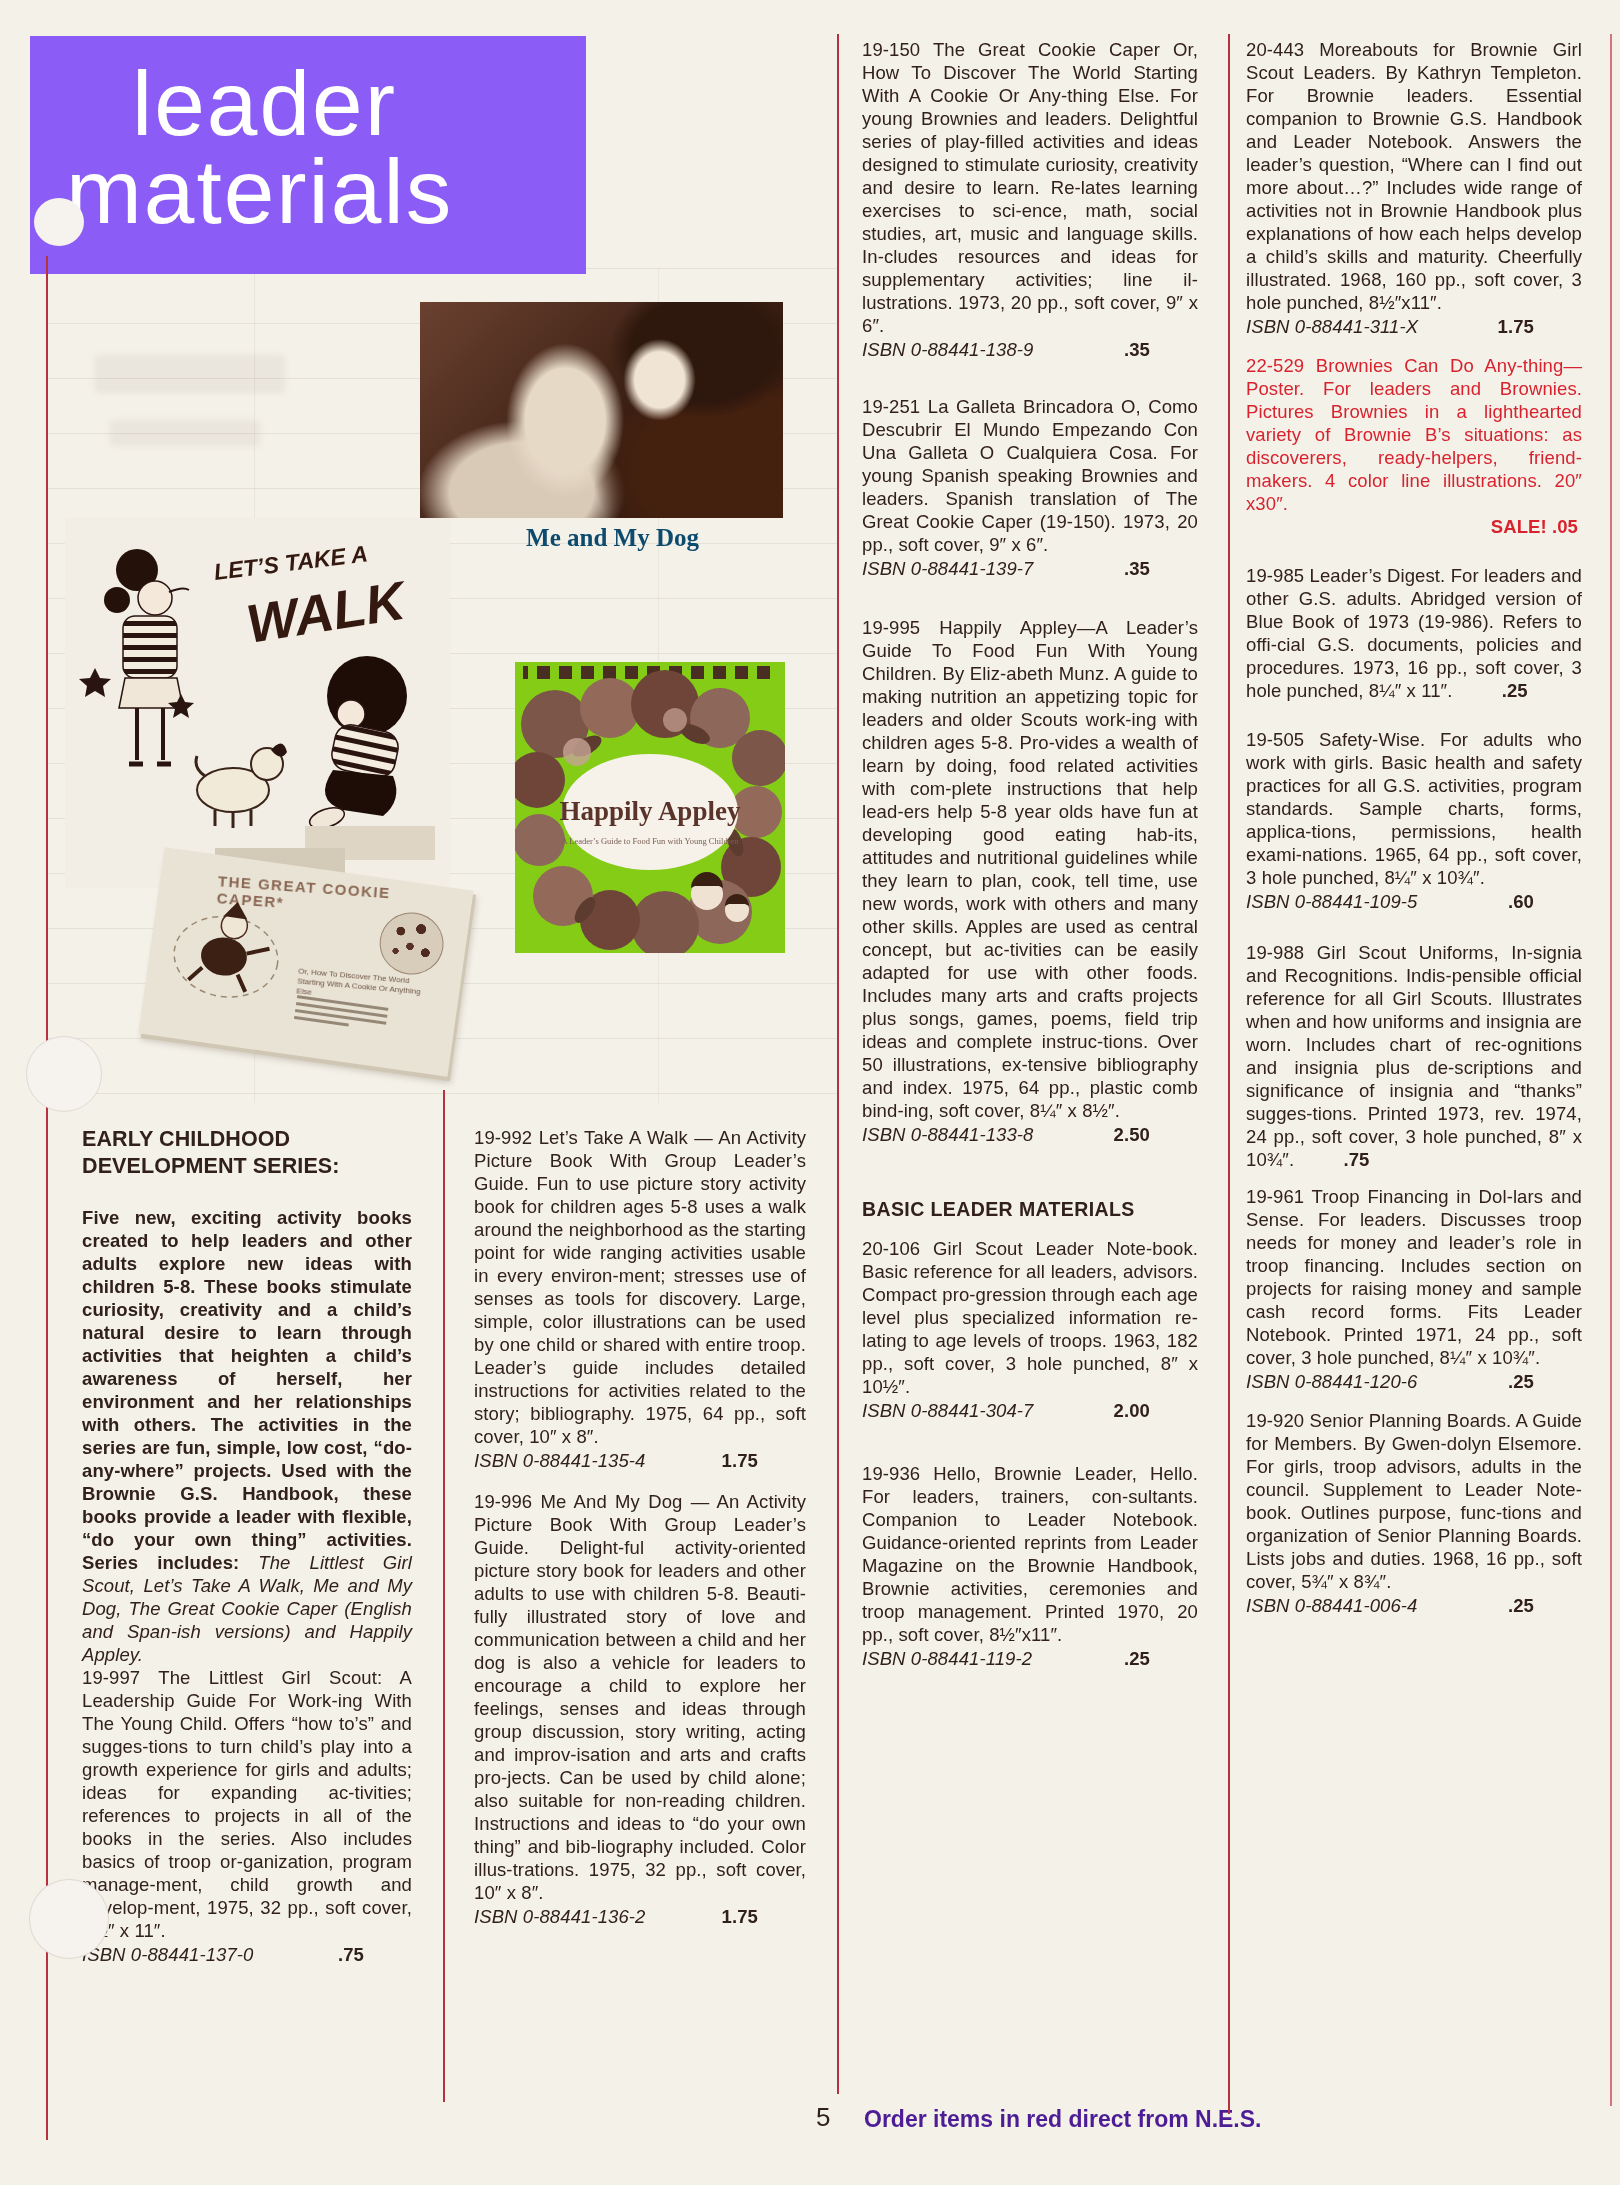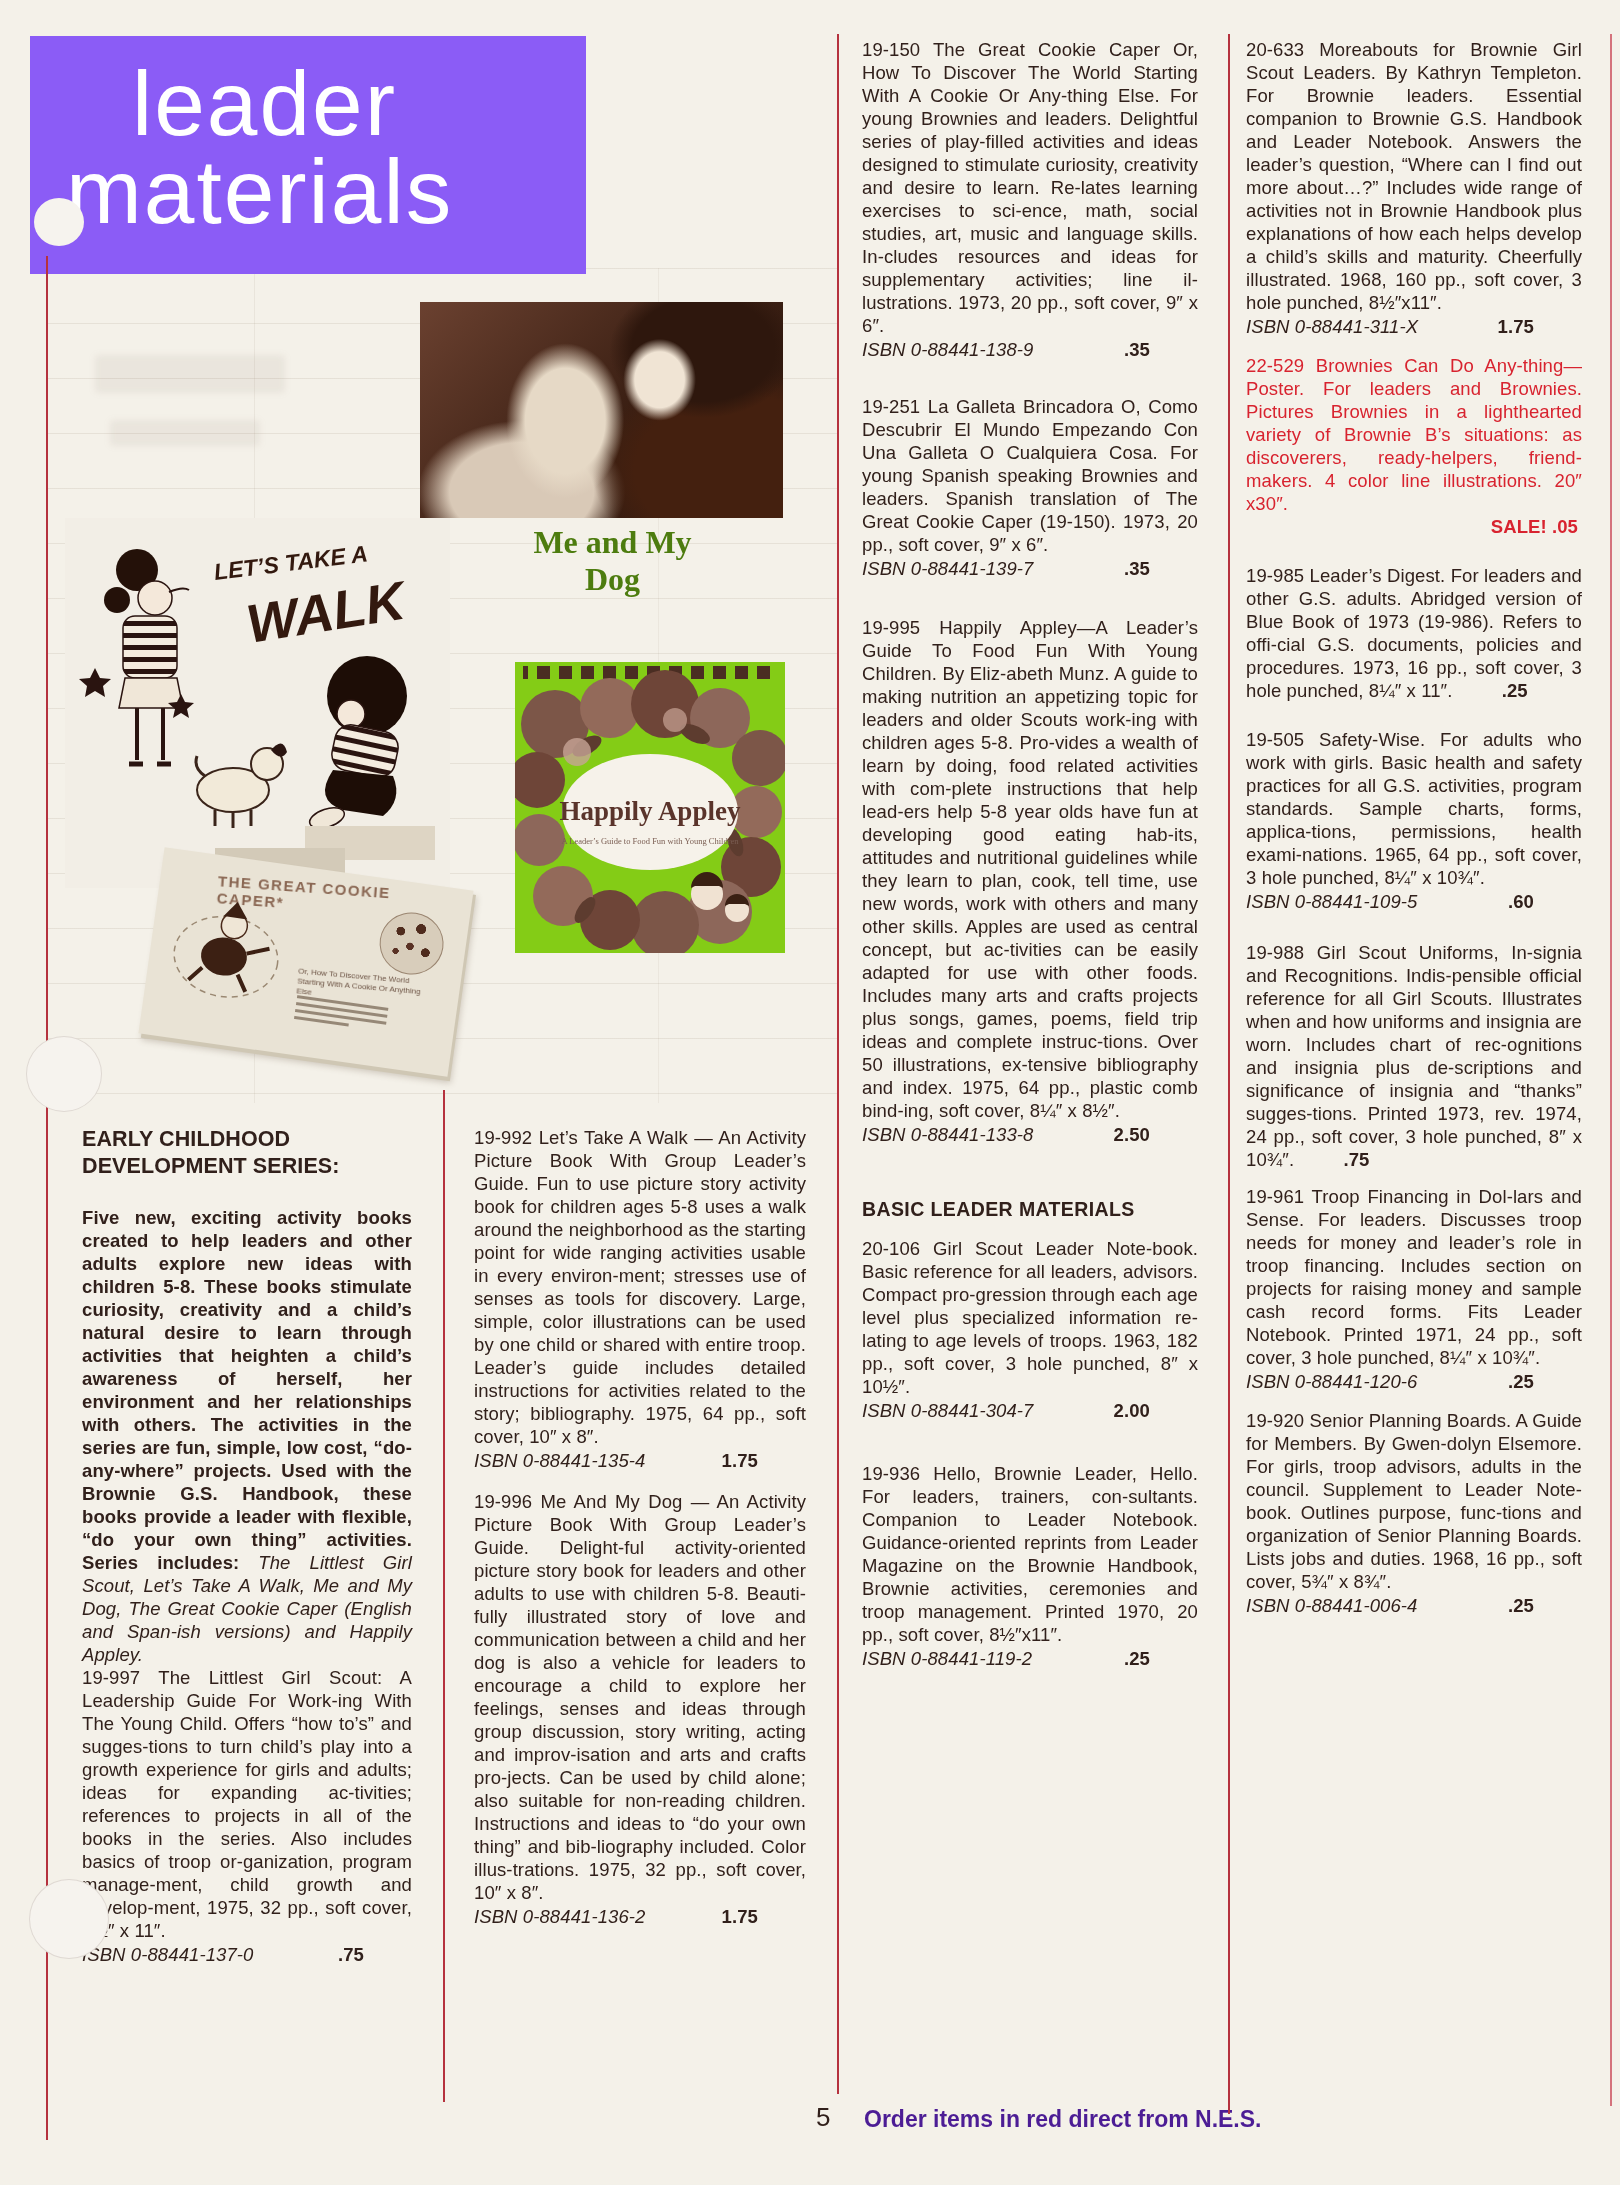--- a/index.html
+++ b/index.html
@@ -30,21 +30,21 @@
   
   .photo{position:absolute;left:420px;top:302px;width:363px;height:216px;z-index:1;
     background:
       radial-gradient(95px 125px at 40% 55%, #e6d9c6 0 42%, transparent 62%),
       radial-gradient(55px 62px at 66% 36%, #f0e4d4 0 45%, transparent 66%),
       radial-gradient(130px 95px at 78% 22%, #2e170d 0 55%, transparent 72%),
       radial-gradient(210px 150px at 88% 78%, #44200f 0 50%, transparent 70%),
       radial-gradient(160px 110px at 28% 88%, #d9c9b7 0 45%, transparent 65%),
       linear-gradient(135deg,#6b4130,#3a1f13 55%,#2e170d);}
   .photo-caption{position:absolute;left:520px;top:524px;width:185px;text-align:center;z-index:1;
-    font-family:"Liberation Serif",serif;font-weight:bold;font-size:32px;color:#4d7c0f;}
+    font-family:"Liberation Serif",serif;font-weight:bold;font-size:25px;color:#0c4a6e;}
 
   .walk-panel{position:absolute;left:65px;top:518px;width:385px;height:370px;z-index:1;background:#f2eee6;}
   .cookie-book{position:absolute;left:150px;top:868px;width:312px;height:188px;z-index:1;
     background:#e9e3d5;transform:rotate(8deg);box-shadow:3px 4px 0 #cfc7b4, 4px 6px 6px rgba(90,70,50,.25);}
   .cookie-title{position:absolute;left:58px;top:12px;width:180px;font-weight:bold;font-size:15px;line-height:1.12;
     letter-spacing:1.5px;color:#8a6753;transform:rotate(-4deg);filter:blur(.3px);}
   .cookie-sub{position:absolute;left:150px;top:96px;width:130px;font-size:8px;line-height:1.25;color:#6b5243;
     transform:rotate(-3deg);filter:blur(.2px);}
   .cookie{position:absolute;left:226px;top:30px;width:62px;height:60px;border-radius:50%;
     background:
@@ -263,21 +263,21 @@
         <span>For leaders, trainers, con-sultants. Companion to Leader Notebook. Guidance-oriented reprints from Leader Magazine on the Brownie Handbook, Brownie activities, ceremonies and troop management. Printed 1970, 20 pp., soft cover, 8½″x11″.</span></p>
       <div class="isbn-row">
           <span class="isbn">ISBN 0-88441-119-2</span>
         <span class="price">.25</span>
         </div>
     </div>
   </div>
 
   <div class="col" style="left:1246px;top:38px;width:336px;height:2090px;">
     <div class="entry" style="margin-bottom:16px;">
-      <p><b class="etitle">20-633 Moreabouts for Brownie Girl Scout Leaders.</b>
+      <p><b class="etitle">20-443 Moreabouts for Brownie Girl Scout Leaders.</b>
         <span>By Kathryn Templeton. For Brownie leaders. Essential companion to Brownie G.S. Handbook and Leader Notebook. Answers the leader’s question, “Where can I find out more about…?” Includes wide range of activities not in Brownie Handbook plus explanations of how each helps develop a child’s skills and maturity. Cheerfully illustrated. 1968, 160 pp., soft cover, 3 hole punched, 8½″x11″.</span></p>
       <div class="isbn-row">
           <span class="isbn">ISBN 0-88441-311-X</span>
         <span class="price">1.75</span>
         </div>
     </div>
     <div class="entry red-entry" style="margin-bottom:26px;">
       <p><b class="etitle">22-529 Brownies Can Do Any-thing</b><span>—Poster. For leaders and Brownies. Pictures Brownies in a lighthearted variety of Brownie B’s situations: as discoverers, ready-helpers, friend-makers. 4 color line illustrations. 20″ x30″.</span></p>
       <div class="sale-line">SALE! .05</div>
     </div>

